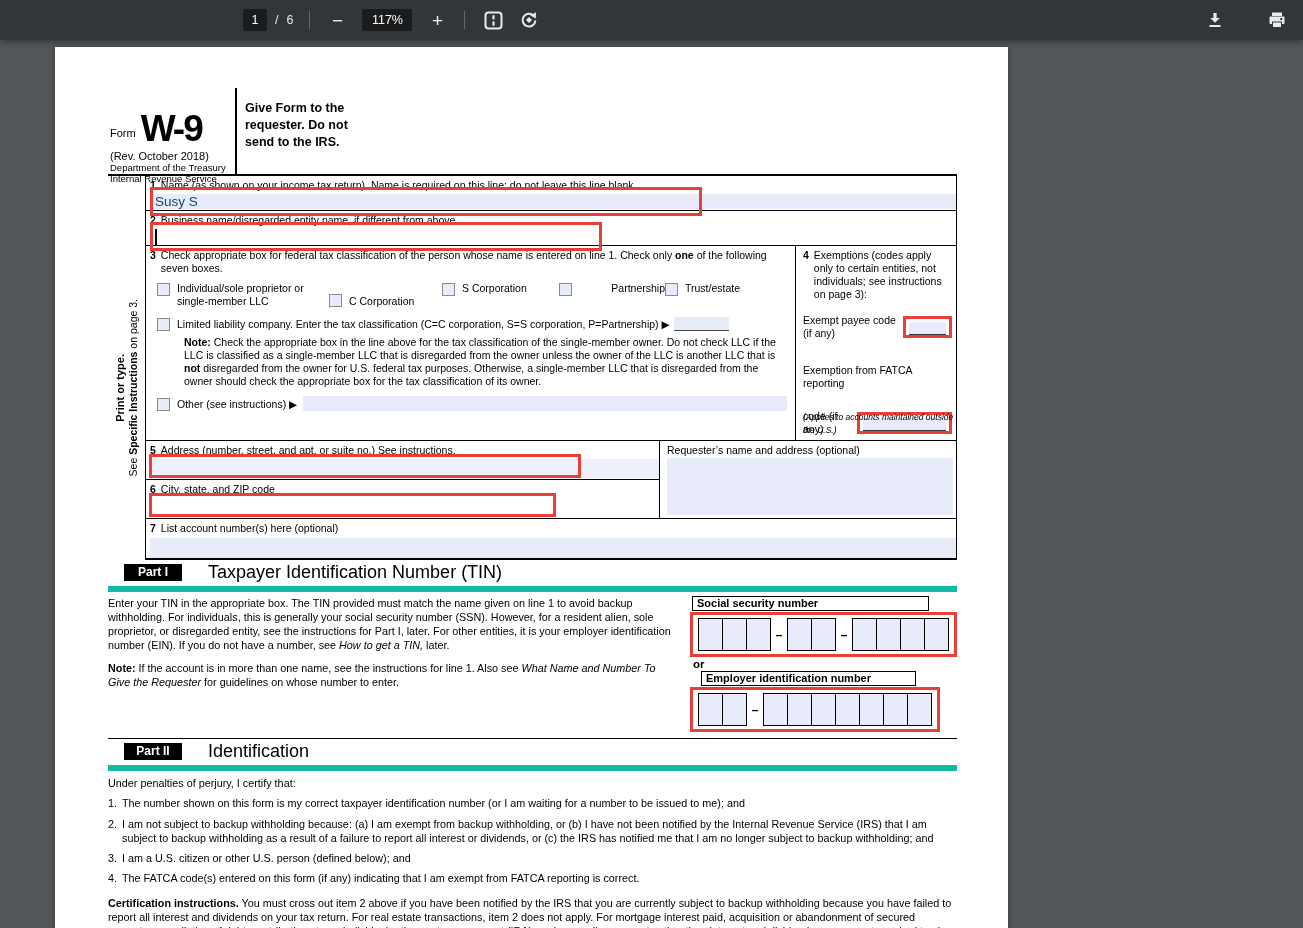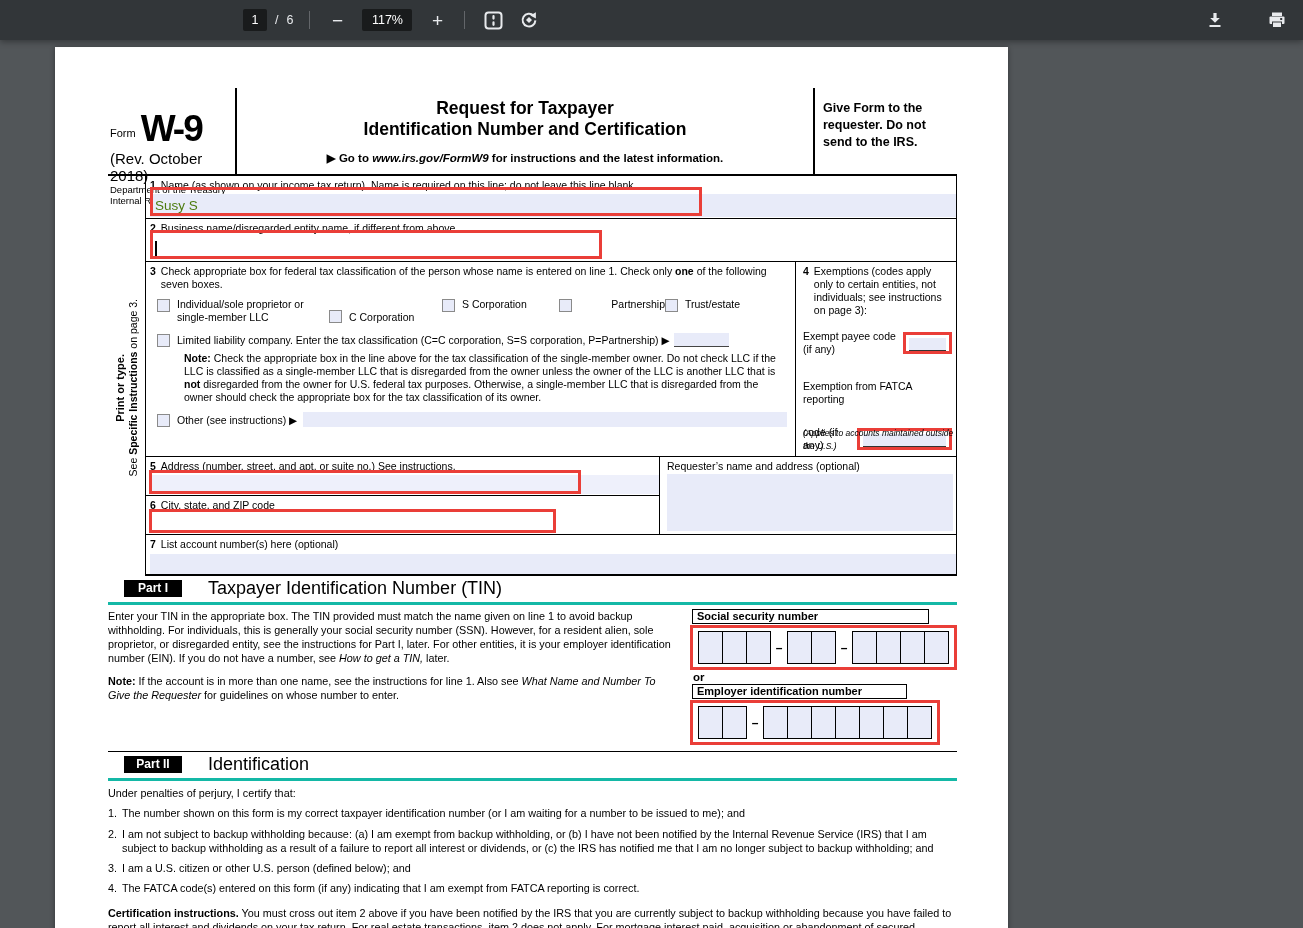--- a/index.html
+++ b/index.html
@@ -27,21 +27,21 @@
   .page { position:absolute; left:55px; top:7px; width:953px; height:1000px; background:#fff;
           box-shadow:0 1px 5px rgba(0,0,0,.4); color:#000; }
   .content { position:relative; margin:41px 51px 0 53px; width:849px; font-size:10.5px; }
 
   
   .fheader { display:flex; height:88px; border-bottom:2.5px solid #000; }
   .fh-left { width:129px; border-right:2px solid #000; padding:26px 4px 0 2px; }
   .fh-form-row { display:flex; align-items:flex-end; }
   .fh-form-word { font-size:11px; margin-right:5px; padding-bottom:5px; }
   .fh-w9 { font-size:37px; font-weight:bold; letter-spacing:-2px; line-height:30px; }
-  .fh-rev { font-size:15px; margin-top:6px; }
+  .fh-rev { font-size:11px; margin-top:6px; }
   .fh-dept { font-size:9.5px; line-height:11px; }
   .fh-mid { flex:1; border-right:2px solid #000; text-align:center; padding-top:10px; }
   .fh-title { font-size:17.5px; font-weight:bold; line-height:21px; }
   .fh-goto { font-size:11.5px; font-weight:bold; margin-top:11px; }
   .fh-right { width:142px; padding:12px 4px 0 8px; font-weight:bold; font-size:12.5px; line-height:17px; }
 
   
   .rows { position:relative; margin-left:37px; border-left:1.5px solid #000; border-right:1.5px solid #000; }
   .sidebar { position:absolute; left:-37px; top:62px; width:36px; height:300px;
              display:flex; flex-direction:row; align-items:center; justify-content:center; }
@@ -49,22 +49,22 @@
   .vtext.b { font-weight:bold; font-size:11px; }
   .b { font-weight:bold; } .i { font-style:italic; } .bi { font-weight:bold; font-style:italic; }
 
   .numlbl { display:flex; line-height:13px; }
   .numlbl .n { font-weight:bold; margin-right:5px; flex:none; }
 
   .redbox { position:absolute; border:3px solid #ea3e38; z-index:5; }
 
   
   .row1, .row2 { position:relative; border-bottom:1px solid #000; padding:3px 0 1px 4px; }
-  .band { height:23px; margin-top:2px; display:flex; align-items:center; padding-left:5px;
-          font-size:13.5px; color:#4d7c0f; }
+  .band { height:15px; margin-top:2px; display:flex; align-items:center; padding-left:5px;
+          font-size:13.5px; color:#0c4a6e; }
   .band.lav { background:#e8ebf9; }
   .caret { width:1.5px; height:16px; background:#000; }
 
   
   .block34 { display:flex; border-bottom:1px solid #000; }
   .col3 { width:650px; border-right:1px solid #000; padding:3px 6px 5px 4px; }
   .cbrow { display:flex; margin:7px 0 0 7px; line-height:12.5px; }
   .cbitem { display:flex; align-items:flex-start; }
   .cb { width:13px; height:13px; background:#e8ebf9; border:1px solid #8a8a8a; margin:1px 7px 0 0; flex:none; }
   .cbi0 { width:172px; } .cbi1 { width:113px;align-items:flex-end; } .cbi2 { width:117px; } .cbi3 { width:106px;justify-content:space-between; }
@@ -90,32 +90,32 @@
   .row5 { border-bottom:1px solid #000; }
   .band56 { height:19px; margin-top:2px; }
   .colreq { flex:1; display:flex; flex-direction:column; padding:3px 3px 3px 7px; }
   .reqfield { flex:1; background:#e8ebf9; margin-top:2px; }
 
   
   .row7 { padding:3px 0 0 4px; border-bottom:2.5px solid #000; }
   .band7 { height:20px; background:#e8ebf9; margin-top:3px; }
 
   
-  .phead { display:flex; align-items:center; border-bottom:3px solid #14b8a6; padding:2px 16px 3px; }
+  .phead { display:flex; align-items:center; border-bottom:6px solid #14b8a6; padding:2px 16px 3px; }
   .badge { background:#000; color:#fff; font-weight:bold; font-size:12px; width:58px;
            text-align:center; padding:1px 0 2px; }
   .ptitle { font-weight:normal; font-size:18px; margin-left:26px; }
 
   
   .p1body { display:flex; border-bottom:1px solid #000; padding:4px 0 6px; }
   .p1text { width:578px; font-size:10.8px; line-height:14px; padding-right:8px; }
   .p1note { margin-top:9px; }
   .p1right { flex:1; padding-left:9px; }
   .tinlabelbox { border:1.5px solid #000; font-weight:bold; font-size:11px; padding:0 4px 1px; }
-  .tlb-ssn { width:237px; margin-left:2px; } .tlb-ein { width:215px; margin-left:2px; }
+  .tlb-ssn { width:237px; margin-left:2px; } .tlb-ein { width:215px; margin-left:11px; }
   .redwrap { display:inline-flex; align-items:center; border:3px solid #ea3e38; padding:3px 5px; margin-top:1px; }
   .cellgroup { display:flex; }
   .cell { width:25px; height:33px; background:#e8ebf9; border:1px solid #000; margin-left:-1px; }
   .cellgroup .cell:first-child { margin-left:0; }
   .dash { width:16px; text-align:center; font-weight:bold; font-size:12px; }
   .orlbl { font-weight:bold; font-size:11.5px; margin:1px 0 1px 3px; }
 
   
   .p2body { padding-top:5px; font-size:10.8px; line-height:14.3px; }
   .itm { display:flex; margin-top:6px; }
@@ -176,27 +176,20 @@
   <div class="fheader">
     <div class="fh-left">
       <div class="fh-form-row">
         <span class="fh-form-word">Form</span>
         <span class="fh-w9">W-9</span>
       </div>
       <div class="fh-rev">(Rev. October 2018)</div>
       <div class="fh-dept">Department of the Treasury</div>
       <div class="fh-dept">Internal Revenue Service</div>
     </div>
-    <div class="fh-mid">
-      <div class="fh-title">
-        <div>Request for Taxpayer</div>
-        <div>Identification Number and Certification</div>
-      </div>
-      <div class="fh-goto"><span>▶ </span><span>Go to </span><span class="bi">www.irs.gov/FormW9</span><span> for instructions and the latest information.</span></div>
-    </div>
     <div class="fh-right">Give Form to the requester. Do not send to the IRS.</div>
   </div>
 
   <div class="rows">
 
     <div class="sidebar">
       <span class="vtext b">Print or type.</span>
       <span class="vtext"><span>See </span><span class="b">Specific Instructions</span><span> on page 3.</span></span>
     </div>
 

